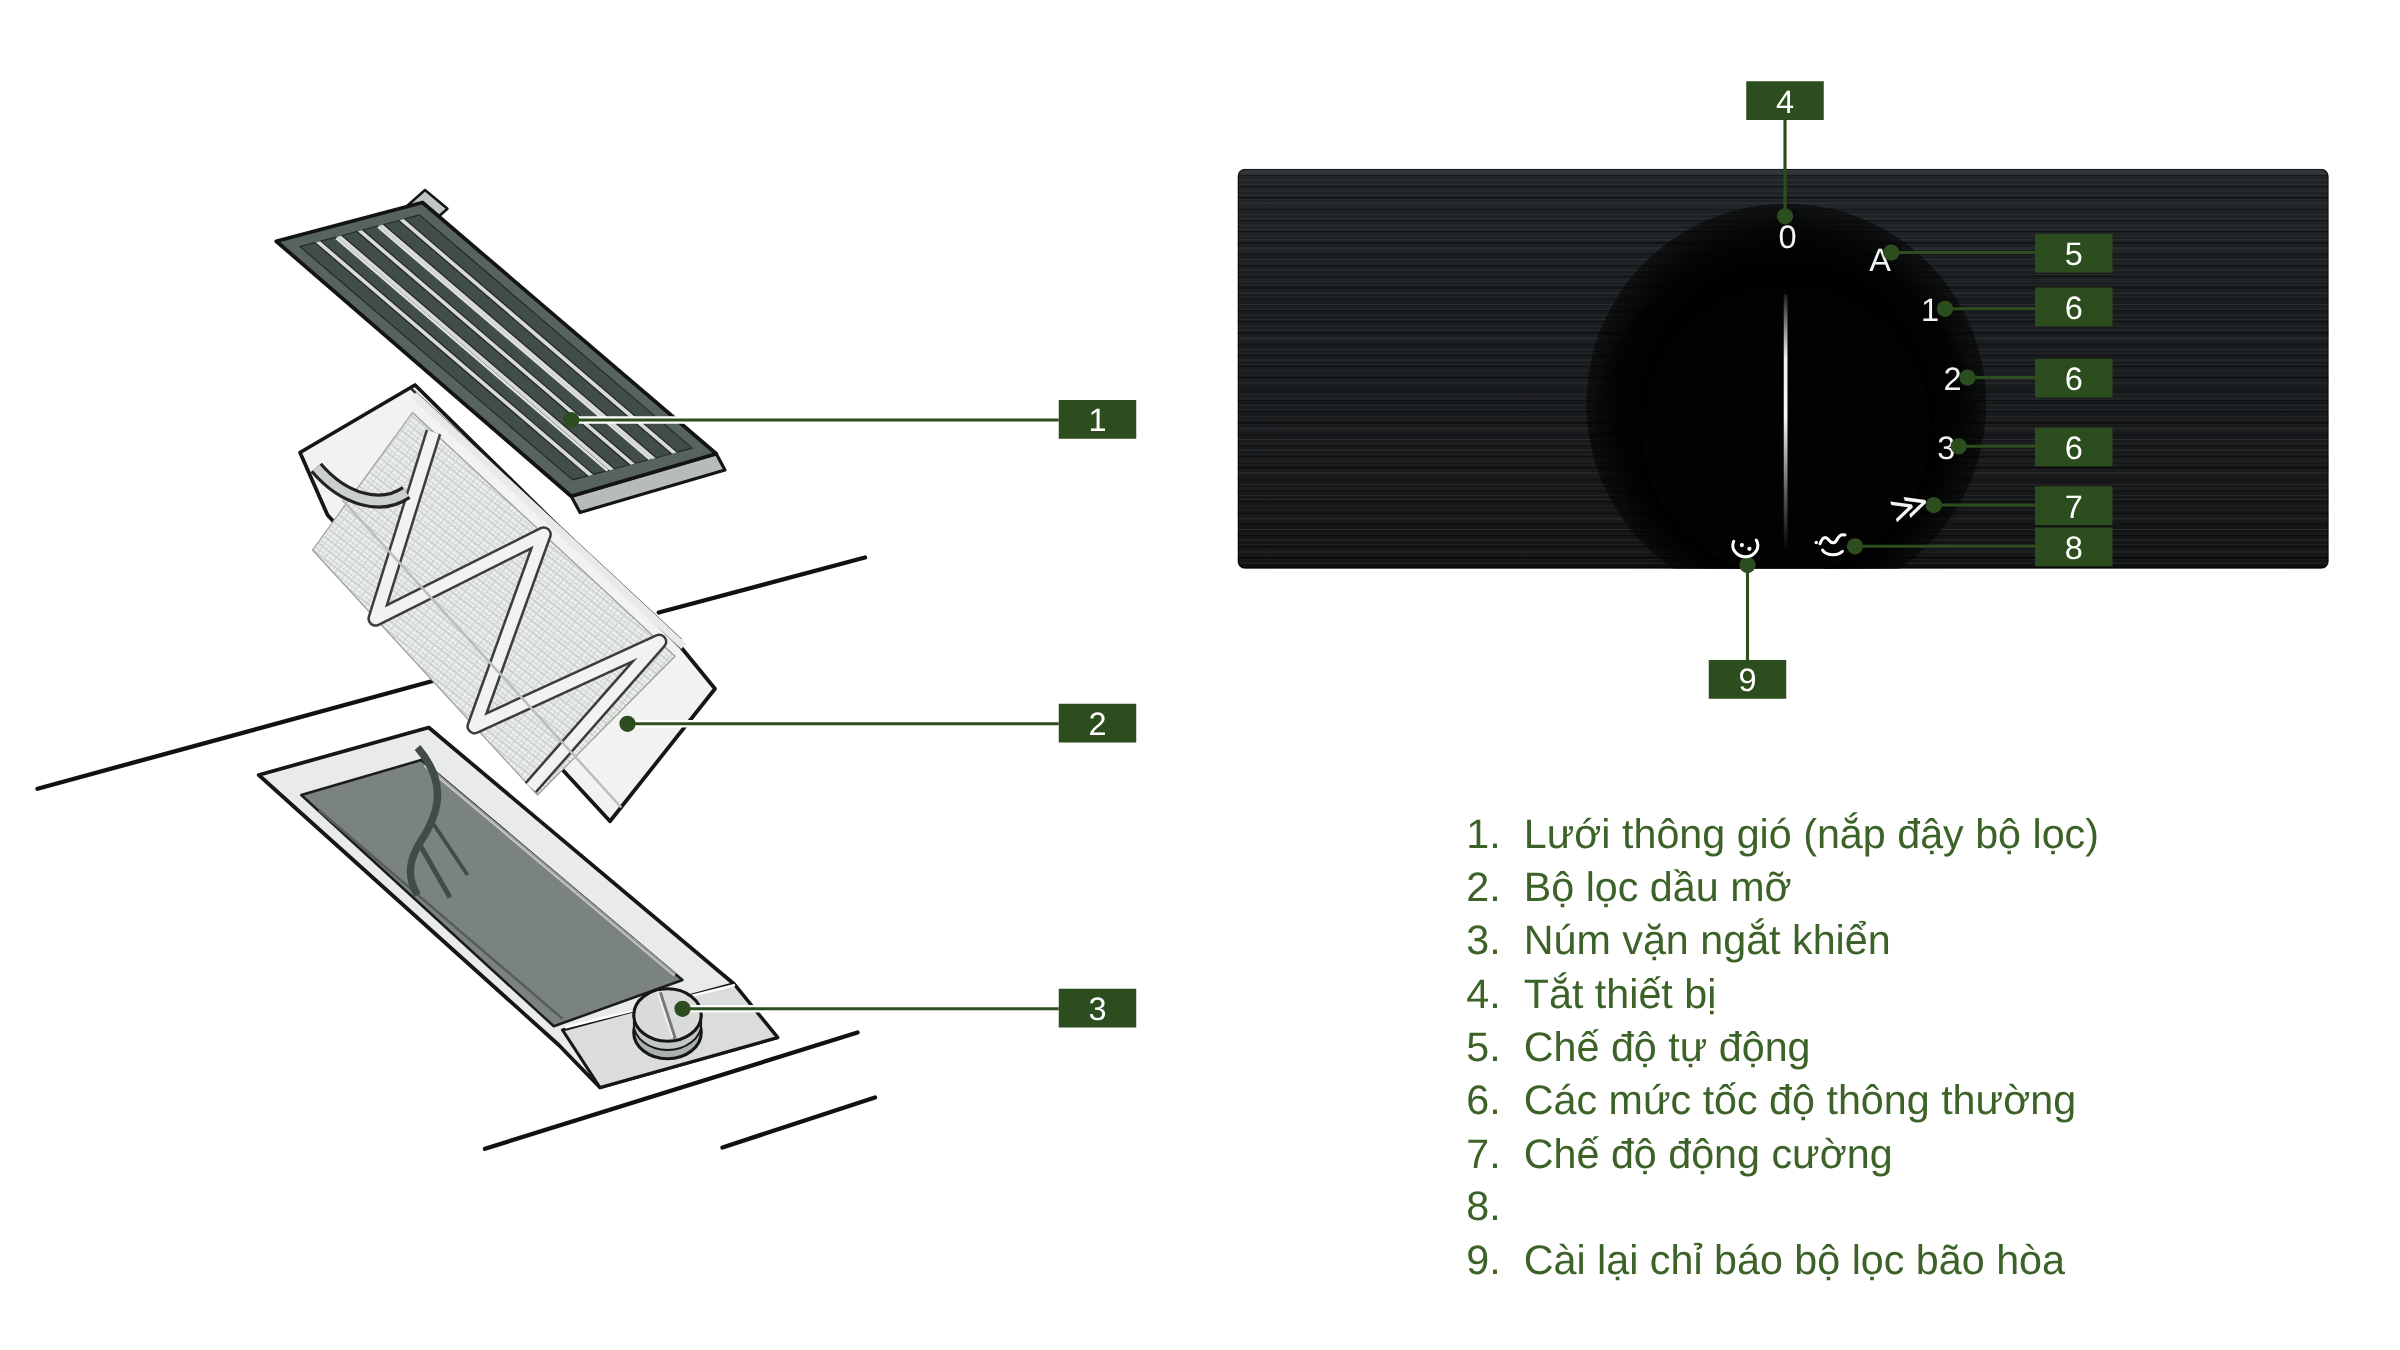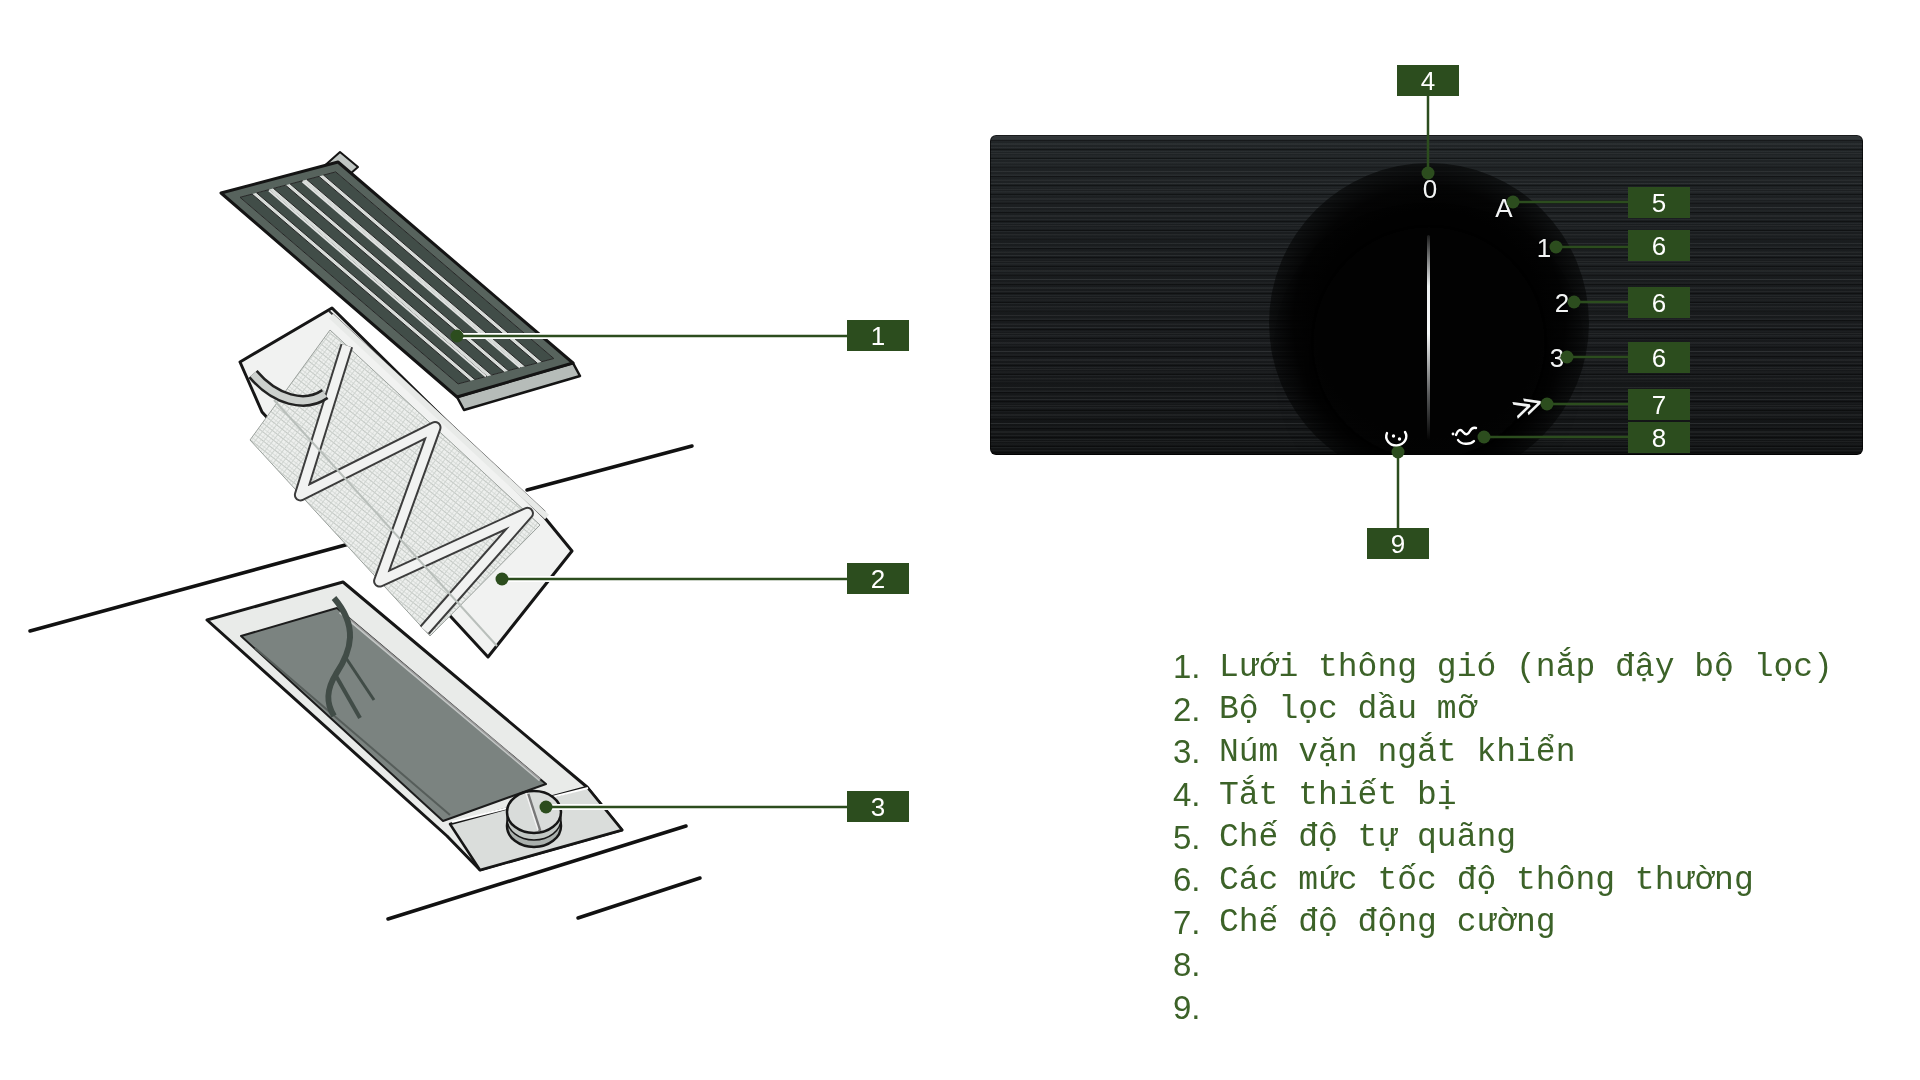--- a/index.html
+++ b/index.html
@@ -37,21 +37,21 @@
   .callout{position:absolute;width:62px;height:31px;background:#2c4d1e;color:#ffffff;
     display:flex;align-items:center;justify-content:center;font-size:26px;line-height:1;z-index:5;}
 
   
   .overlay{position:absolute;left:0;top:0;z-index:4;pointer-events:none;}
 
   
   .legend{position:absolute;left:1173px;top:646px;z-index:5;color:#3c6228;font-size:33px;}
   .legend-row{display:flex;height:42.6px;align-items:center;}
   .legend-num{width:46px;flex:0 0 46px;}
-  .legend-label{white-space:nowrap;font-family:Liberation Mono, monospace;}
+  .legend-label{white-space:nowrap;}
 </style>
 </head>
 <body>
 
 <div class="stage">
 
   <div class="panel">
     <div class="knob-recess"></div>
     <div class="knob"></div>
     <div class="knob-indicator"></div>
@@ -224,31 +224,32 @@
     <div class="legend-row">
       <span class="legend-num">3.</span>
       <span class="legend-label">Núm vặn ngắt khiển</span>
     </div>
     <div class="legend-row">
       <span class="legend-num">4.</span>
       <span class="legend-label">Tắt thiết bị</span>
     </div>
     <div class="legend-row">
       <span class="legend-num">5.</span>
-      <span class="legend-label">Chế độ tự quãng</span>
+      <span class="legend-label">Chế độ tự động</span>
     </div>
     <div class="legend-row">
       <span class="legend-num">6.</span>
       <span class="legend-label">Các mức tốc độ thông thường</span>
     </div>
     <div class="legend-row">
       <span class="legend-num">7.</span>
       <span class="legend-label">Chế độ động cường</span>
     </div>
     <div class="legend-row">
       <span class="legend-num">8.</span>
     </div>
     <div class="legend-row">
       <span class="legend-num">9.</span>
+      <span class="legend-label">Cài lại chỉ báo bộ lọc bão hòa</span>
     </div>
   </div>
 
 </div>
 
 </body></html>

